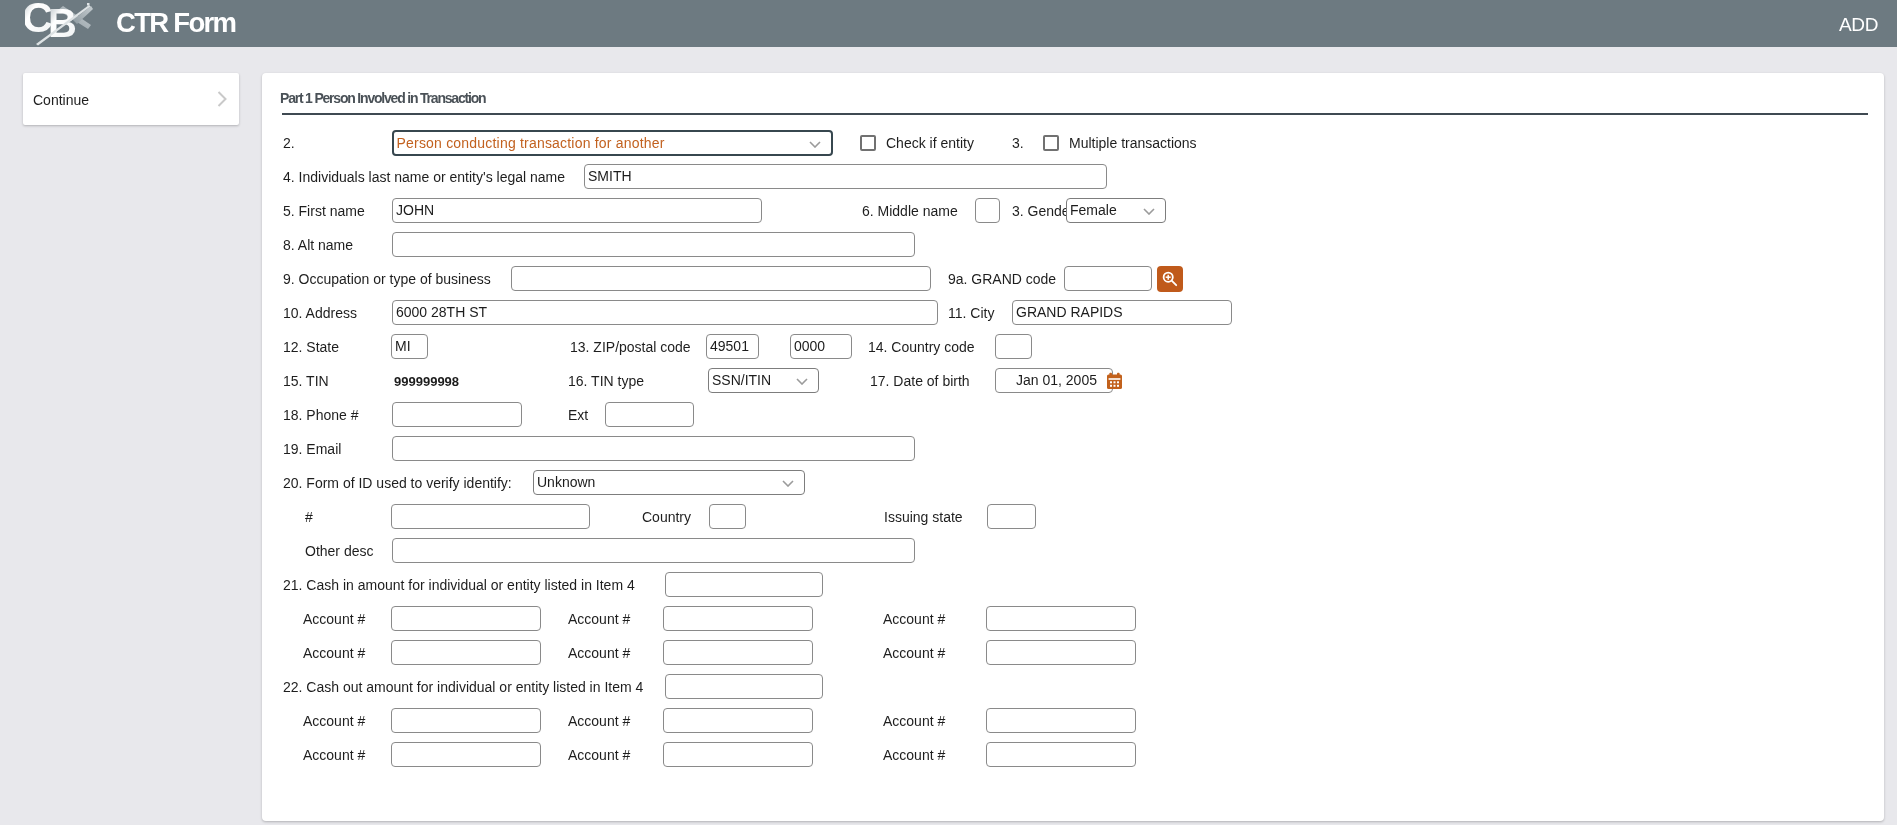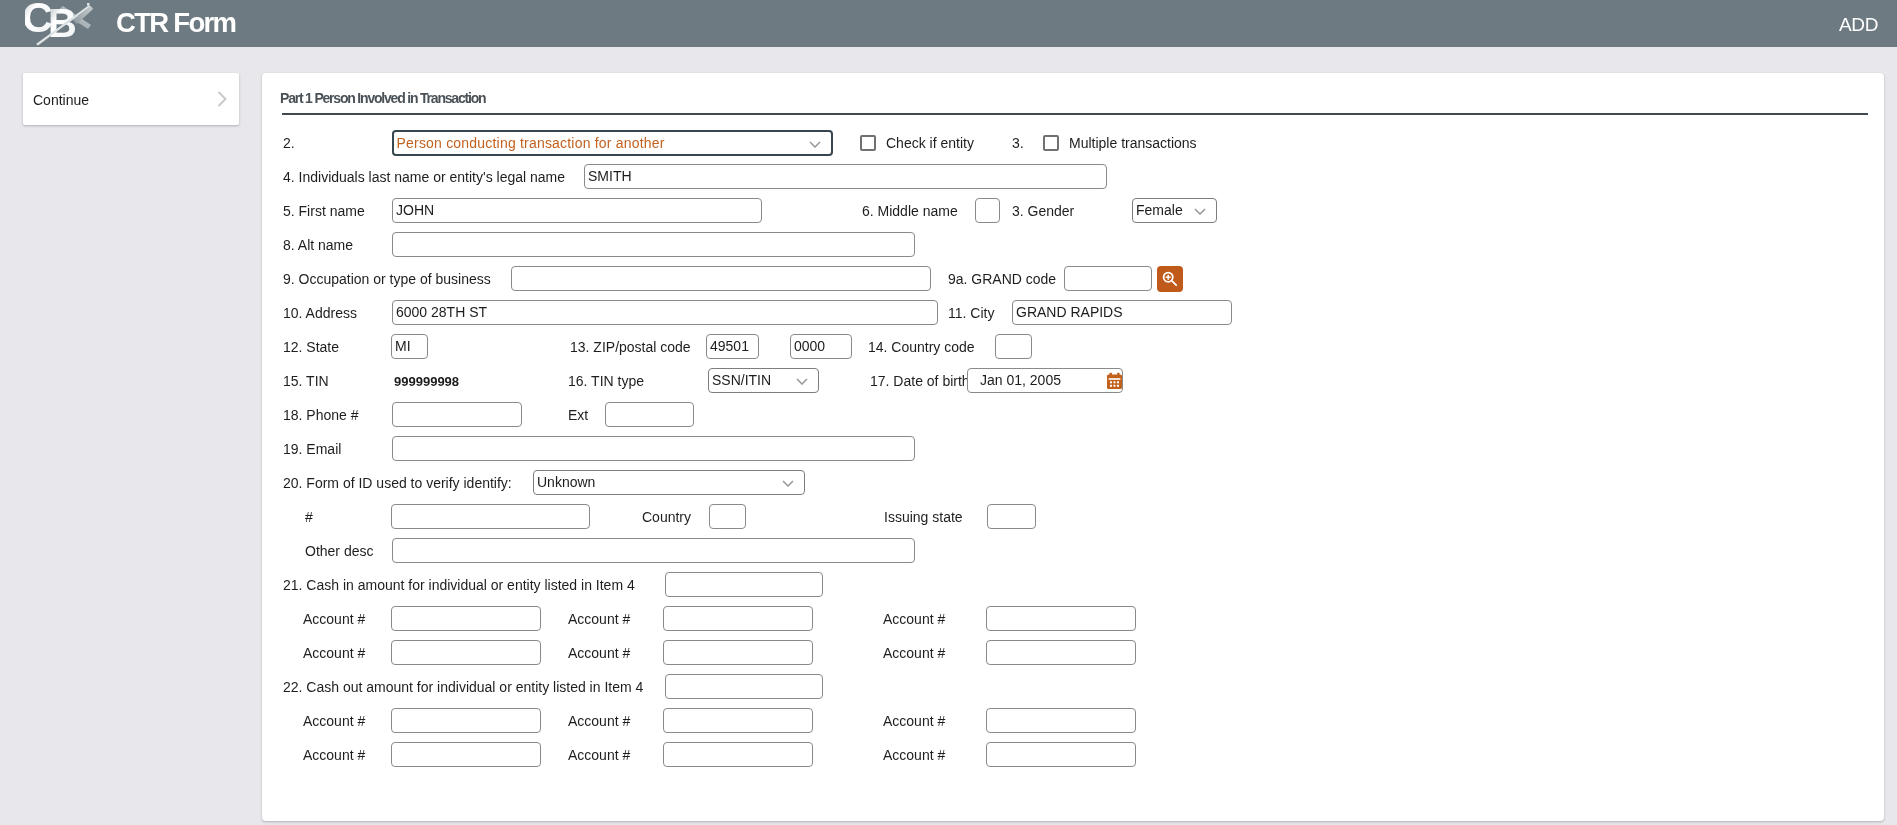--- a/index.html
+++ b/index.html
@@ -121,40 +121,40 @@
 <div class="abs inp" style="left:665px;top:674px;width:158px"></div>
 <div class="abs inp" style="left:391px;top:708px;width:150px"></div>
 <div class="abs inp" style="left:663px;top:708px;width:150px"></div>
 <div class="abs inp" style="left:986px;top:708px;width:150px"></div>
 <div class="abs inp" style="left:391px;top:742px;width:150px"></div>
 <div class="abs inp" style="left:663px;top:742px;width:150px"></div>
 <div class="abs inp" style="left:986px;top:742px;width:150px"></div>
 <div class="abs sel sel2" style="left:392px;top:130px;width:441px">Person conducting transaction for another<svg class="chev" width="12" height="7" viewBox="0 0 12 7">
       <path d="M1 1l5 5 5-5" fill="none" stroke="#9b9b9b" stroke-width="1.6"></path>
     </svg></div>
-<div class="abs sel" style="left:1132px;top:198px;width:85px">Female<svg class="chev" width="12" height="7" viewBox="0 0 12 7">
+<div class="abs sel" style="left:1066px;top:198px;width:100px">Female<svg class="chev" width="12" height="7" viewBox="0 0 12 7">
       <path d="M1 1l5 5 5-5" fill="none" stroke="#9b9b9b" stroke-width="1.6"></path>
     </svg></div>
 <div class="abs sel" style="left:708px;top:368px;width:111px">SSN/ITIN<svg class="chev" width="12" height="7" viewBox="0 0 12 7">
       <path d="M1 1l5 5 5-5" fill="none" stroke="#9b9b9b" stroke-width="1.6"></path>
     </svg></div>
 <div class="abs sel" style="left:533px;top:470px;width:272px">Unknown<svg class="chev" width="12" height="7" viewBox="0 0 12 7">
       <path d="M1 1l5 5 5-5" fill="none" stroke="#9b9b9b" stroke-width="1.6"></path>
     </svg></div>
 <div class="abs cb" style="left:860px;top:135px"></div>
 <div class="abs cb" style="left:1043px;top:135px"></div>
 <div class="abs tinv" style="left:394px;top:381px">999999998</div>
 <div class="abs" style="left:1157px;top:266px;width:26px;height:26px;background:#c05a1b;border-radius:4px"></div>
 <svg class="abs" style="left:1161px;top:270px" width="18" height="18" viewBox="0 0 18 18">
  <circle cx="7.2" cy="7.2" r="4.6" fill="none" stroke="#fff" stroke-width="1.8"></circle>
  <line x1="10.7" y1="10.7" x2="15.2" y2="15.2" stroke="#fff" stroke-width="1.8" stroke-linecap="round"></line>
  <line x1="4.7" y1="7.2" x2="9.7" y2="7.2" stroke="#fff" stroke-width="1.5"></line>
  <line x1="7.2" y1="4.7" x2="7.2" y2="9.7" stroke="#fff" stroke-width="1.5"></line>
 </svg>
-<div class="abs inp" style="left:967px;top:368px;width:156px;padding-left:12px">Jan 01, 2005</div>
+<div class="abs inp" style="left:995px;top:368px;width:118px;padding-left:20px">Jan 01, 2005</div>
 <svg class="abs" style="left:1106px;top:372px" width="17" height="18" viewBox="0 0 17 18">
  <rect x="1" y="2.5" width="15" height="14.5" rx="1.6" fill="#c2611c"></rect>
  <rect x="3.4" y="0.8" width="2.6" height="3.4" rx="0.8" fill="#c2611c"></rect>
  <rect x="11" y="0.8" width="2.6" height="3.4" rx="0.8" fill="#c2611c"></rect>
  <rect x="2.6" y="6.2" width="11.8" height="1.6" fill="#fff"></rect>
  <g fill="#fff">
   <rect x="4" y="9.3" width="2" height="2"></rect>
       <rect x="7.5" y="9.3" width="2" height="2"></rect>
       <rect x="11" y="9.3" width="2" height="2"></rect>
   <rect x="4" y="12.8" width="2" height="2"></rect>

